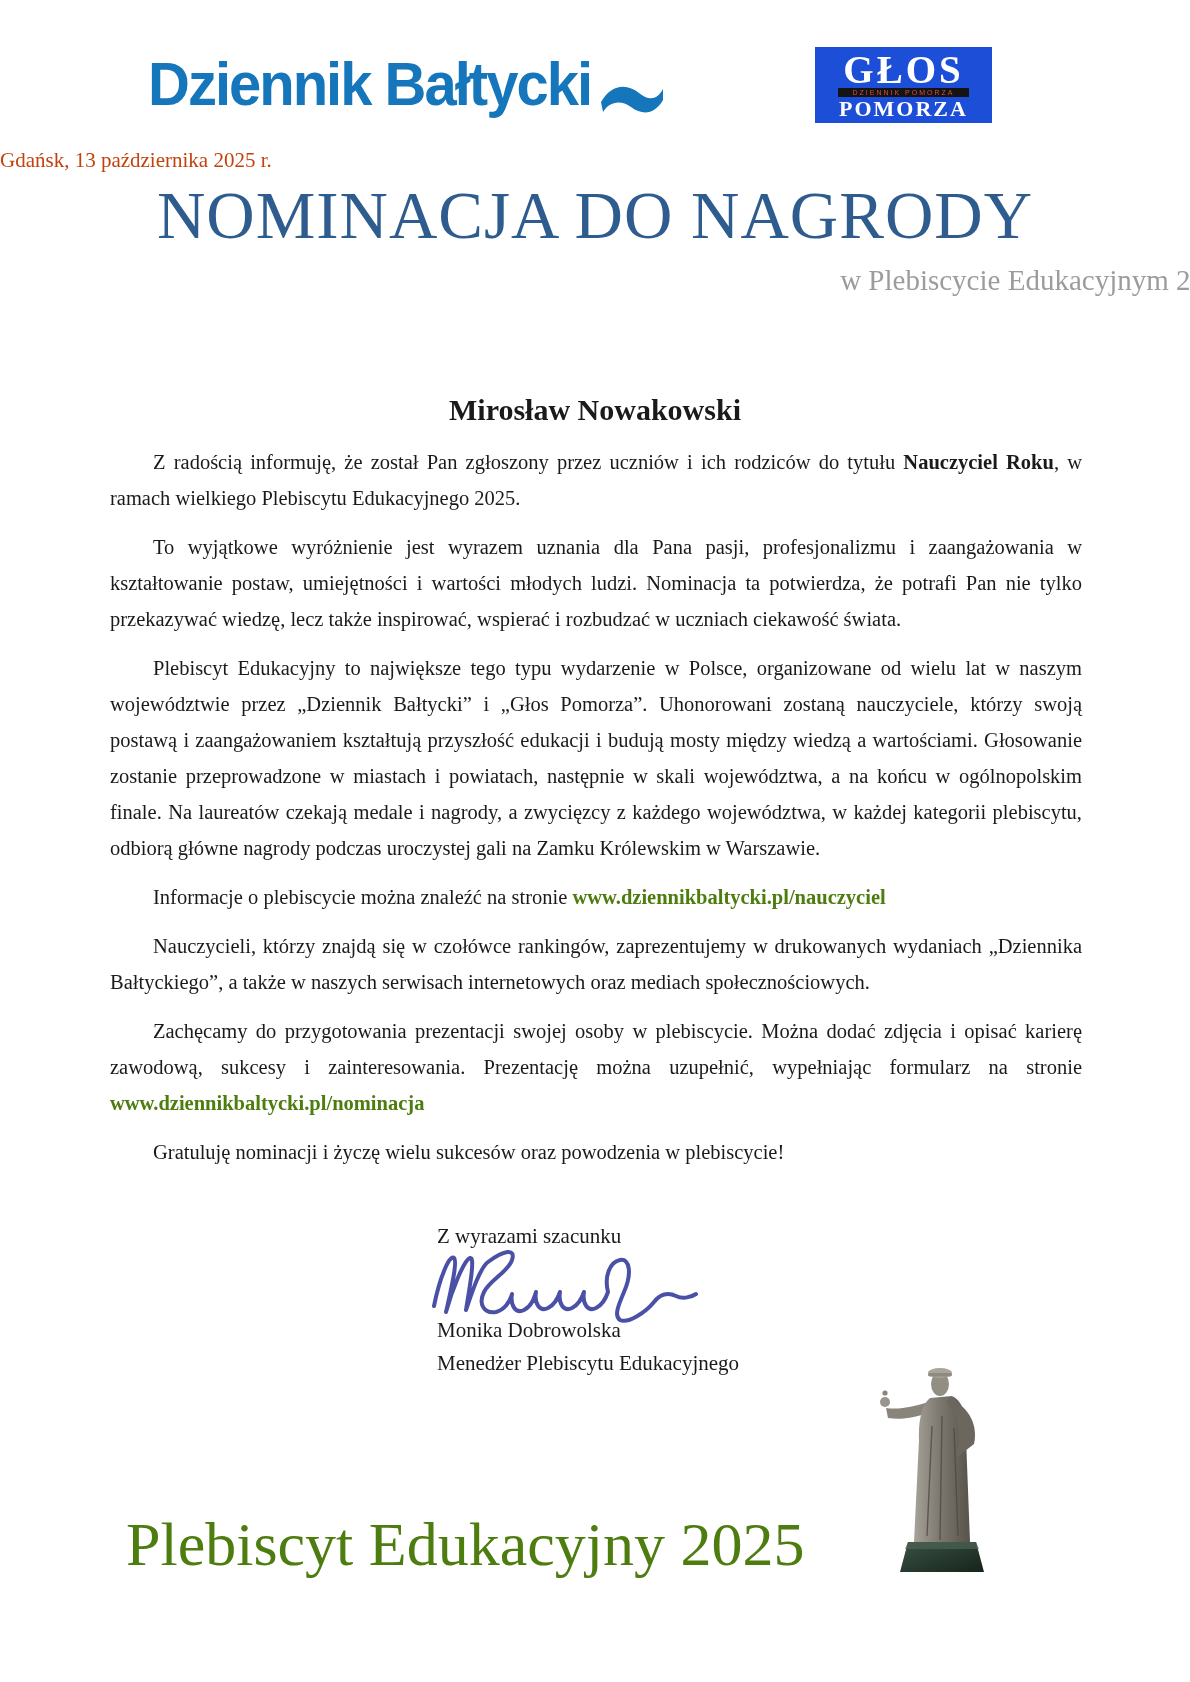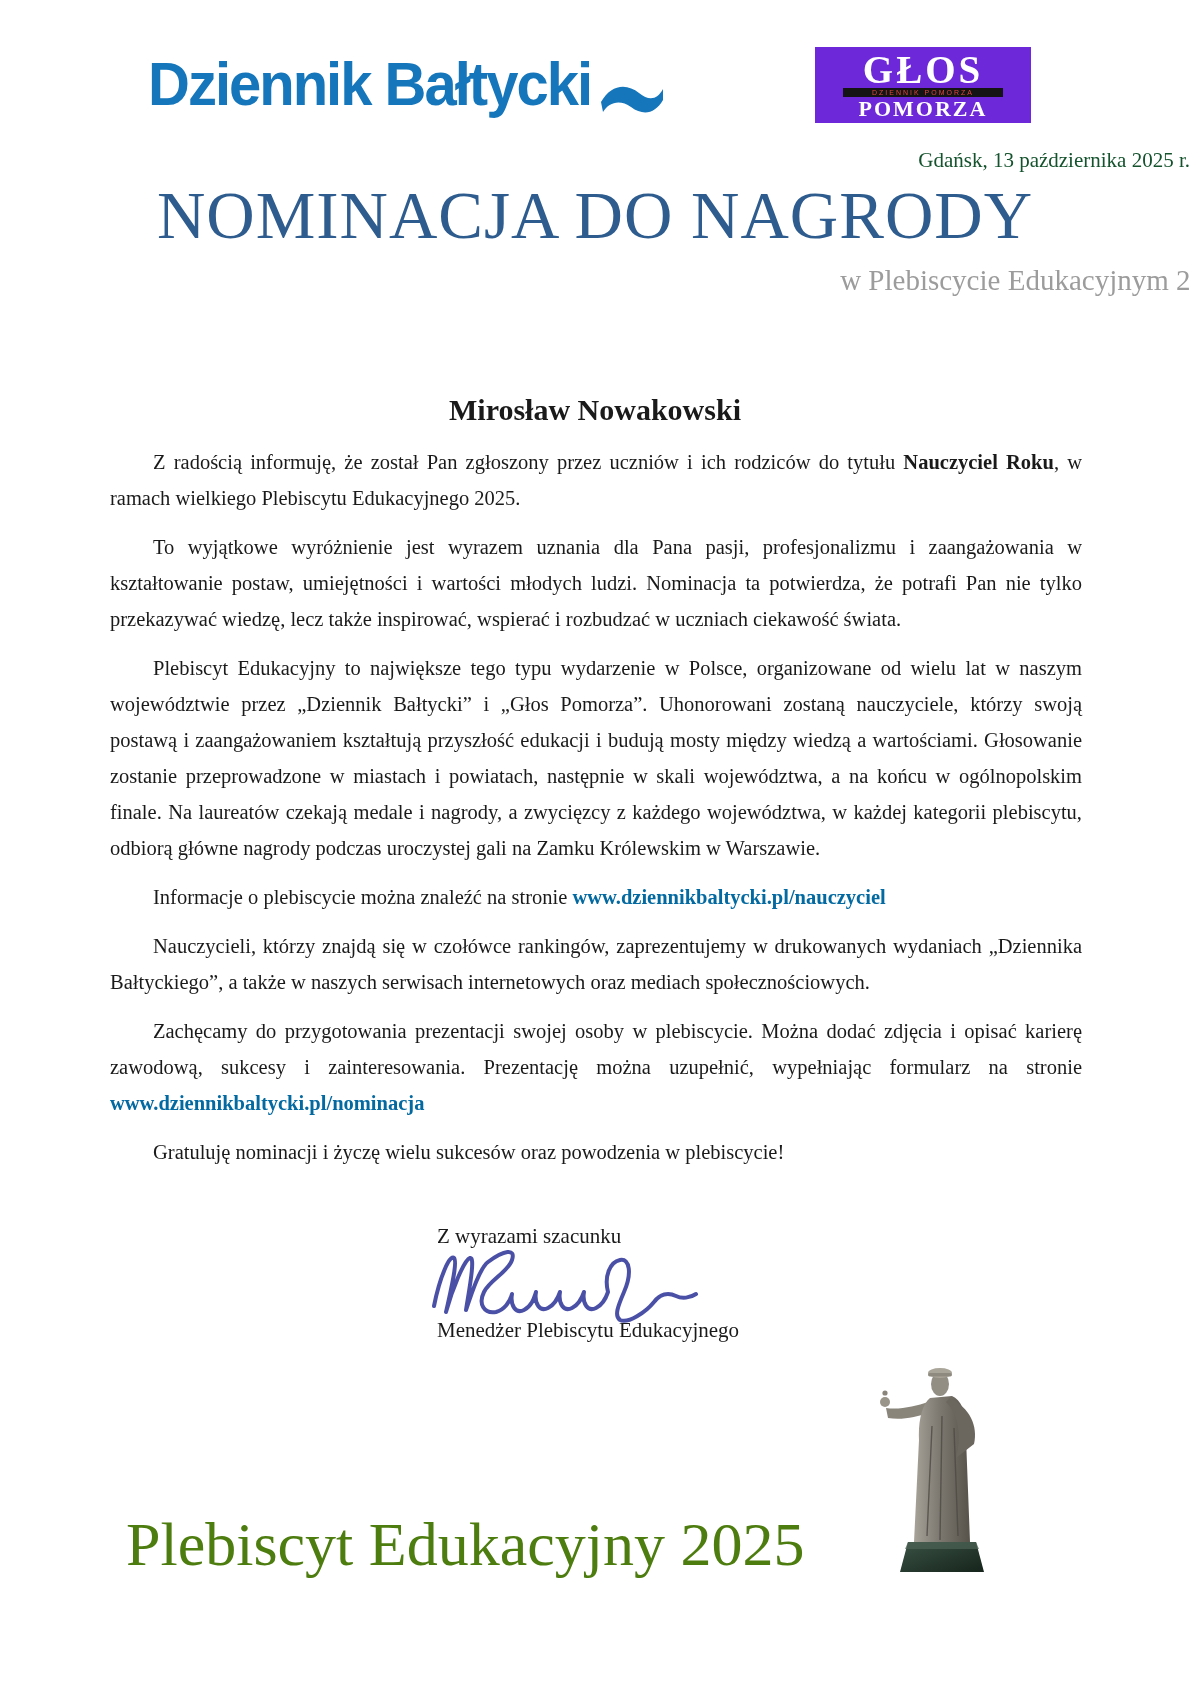--- a/index.html
+++ b/index.html
@@ -19,55 +19,55 @@
   .db-text {
     font-family:"Liberation Sans", sans-serif;
     font-weight:700; font-size:58px; line-height:72px;
     color:#1576bc; letter-spacing:-2px;
     transform:scaleY(1.06); transform-origin:top left;
     white-space:nowrap;
   }
   .db-wave { margin-left:8px; margin-top:34px; }
 
   .glos-box {
-    position:absolute; left:815px; top:47px; width:216px; height:76px;
-    background:#6d28d9; color:#ffffff; text-align:center;
+    position:absolute; left:815px; top:47px; width:177px; height:76px;
+    background:#1d4ed8; color:#ffffff; text-align:center;
     display:flex; flex-direction:column; justify-content:center;
     padding:3px 0;
   }
   .glos-line1 { font-weight:700; font-size:39px; line-height:37px; letter-spacing:3px; }
   .glos-strip {
     background:#141414; color:#e3473f;
     font-family:"Liberation Sans", sans-serif;
     font-size:7px; line-height:9px; letter-spacing:2px;
     width:74%; margin:0 auto; white-space:nowrap; overflow:hidden;
   }
   .glos-line2 { font-weight:700; font-size:22px; line-height:23px; letter-spacing:2px; }
 
   
-  .dateline { position:absolute; left:0; top:148px; width:100%; text-align:right; font-size:21px; color:#14532d; }
+  .dateline { position:absolute; left:0; top:148px; width:100%; text-align:left; font-size:21px; color:#c2410c; }
   .main-title {
     position:absolute; left:0; top:178px; width:100%; text-align:center;
     font-size:67px; line-height:74px; color:#2e5c8e; letter-spacing:1px; white-space:nowrap;
   }
   .sub-title {
     position:absolute; left:0; top:256px; width:100%; text-align:right;
     font-size:29px; line-height:48px; color:#9c9c9c;margin-left:44px;
   }
   .salutation { position:absolute; left:0; top:362px; width:100%; text-align:center; font-size:21px; }
   .recipient-name { position:absolute; left:0; top:393px; width:100%; text-align:center; font-size:30px; font-weight:700; }
 
   
   .letter-body {
     position:absolute; left:110px; top:444px; width:972px;
     font-size:20.5px; line-height:36px; text-align:justify;
   }
   .letter-body p.para { margin-bottom:13px; text-indent:43px; }
   .letter-body .b { font-weight:700; }
-  .letter-body .link { font-weight:700; color:#0369a1; cursor:pointer; }
+  .letter-body .link { font-weight:700; color:#4d7c0f; cursor:pointer; }
 
   
   .valediction { position:absolute; left:437px; top:1224px; font-size:21px; }
   .signature-svg { position:absolute; left:424px; top:1246px; }
   .signer-block { position:absolute; left:437px; top:1314px; font-size:21px; line-height:33px; }
 
   
   .statue-svg { position:absolute; left:872px; top:1364px; }
   .footer-title {
     position:absolute; left:126px; top:1508px;
@@ -107,20 +107,21 @@
       <p class="para"><span>Gratuluję nominacji i życzę wielu sukcesów oraz powodzenia w plebiscycie!</span></p>
     </div>
 
   <div class="valediction">Z wyrazami szacunku</div>
 
   <svg class="signature-svg" width="300" height="90" viewBox="0 0 300 90">
     <path d="M10,60 C16,30 26,8 30,12 C34,16 26,48 22,66 C28,44 40,14 46,12 C52,10 44,50 42,64 C48,46 56,22 64,16 C80,4 92,2 88,14 C84,26 66,34 60,46 C54,58 60,68 72,66 C80,64 86,56 88,48 C86,60 92,68 100,64 C108,60 110,52 112,46 C110,58 116,66 124,62 C130,59 134,52 136,46 C134,58 140,66 148,62 C154,59 158,52 160,46 C158,58 164,66 172,62 C178,59 182,52 184,46 C180,30 186,16 196,14 C206,12 208,28 200,46 C194,60 190,70 196,74 C204,78 222,66 230,56 C236,48 244,46 252,50 C258,53 266,52 272,48" fill="none" stroke="#3c41a0" stroke-width="4" stroke-linecap="round" stroke-linejoin="round" opacity="0.92"></path>
   </svg>
 
   <div class="signer-block">
+    <div>Monika Dobrowolska</div>
     <div>Menedżer Plebiscytu Edukacyjnego</div>
   </div>
 
   <svg class="statue-svg" width="128" height="212" viewBox="0 0 128 212">
     <defs>
       <linearGradient id="bz" x1="0" y1="0" x2="1" y2="0">
         <stop offset="0" stop-color="#a8a399"></stop>
         <stop offset="0.45" stop-color="#7d7870"></stop>
         <stop offset="1" stop-color="#57534b"></stop>
       </linearGradient>

